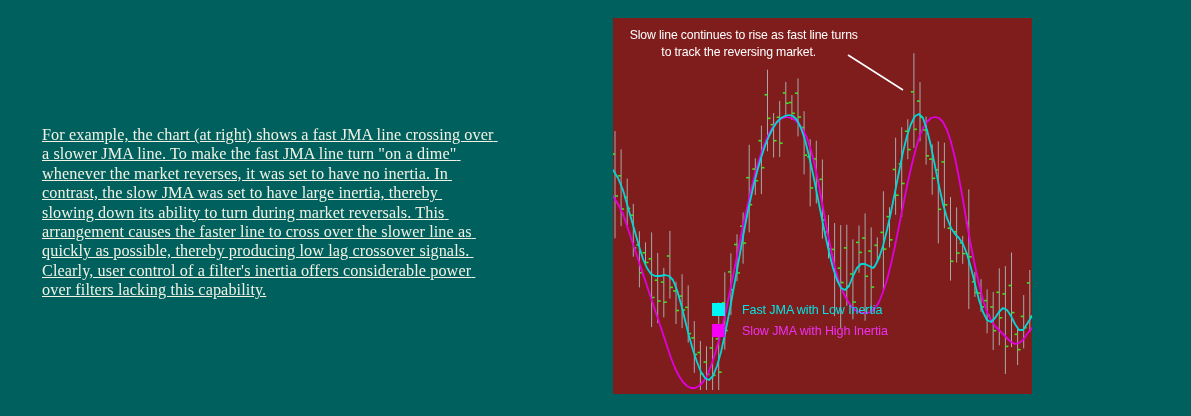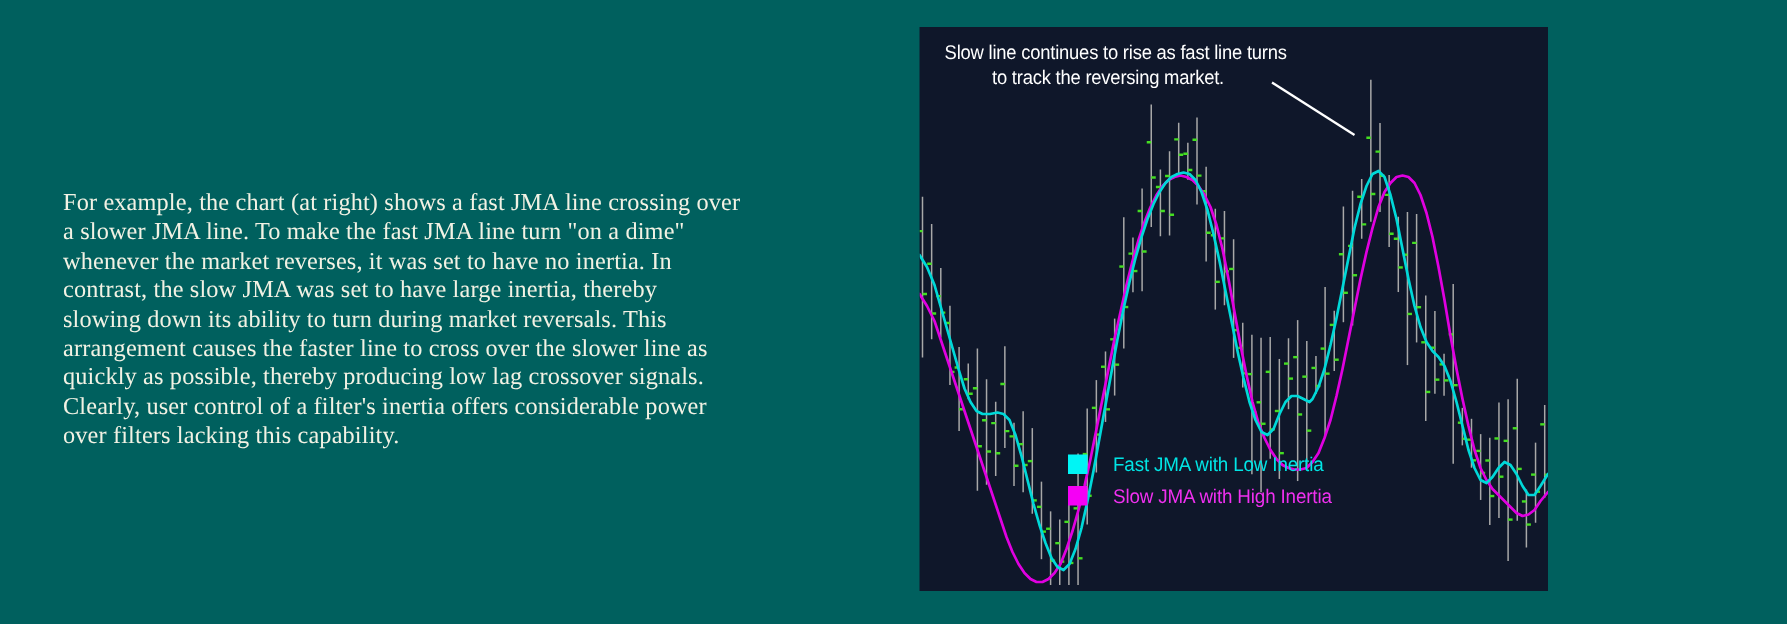--- a/index.html
+++ b/index.html
@@ -16,28 +16,29 @@
   .prose{
     position:absolute;
     left:42px; top:126px; width:452px;
     color:#f2f2e4;
     font-family:"Liberation Serif",serif;
     font-size:16.2px;
     line-height:19.4px;
     letter-spacing:.1px;
     text-align:left;
     white-space:pre-wrap;
+    text-decoration:underline;
   }
 
   
   .chart-panel{
     position:absolute;
     left:613px; top:18px;
     width:419px; height:376px;
-    background:#0f172a;
+    background:#7f1d1d;
     overflow:hidden;
   }
   .chart-svg{position:absolute;left:0;top:0;width:419px;height:376px;display:block;}
 
   
   .annot{
     position:absolute;
     left:0; top:8px; width:280px;
     color:#ffffff;
     font-family:"Liberation Sans",sans-serif;

